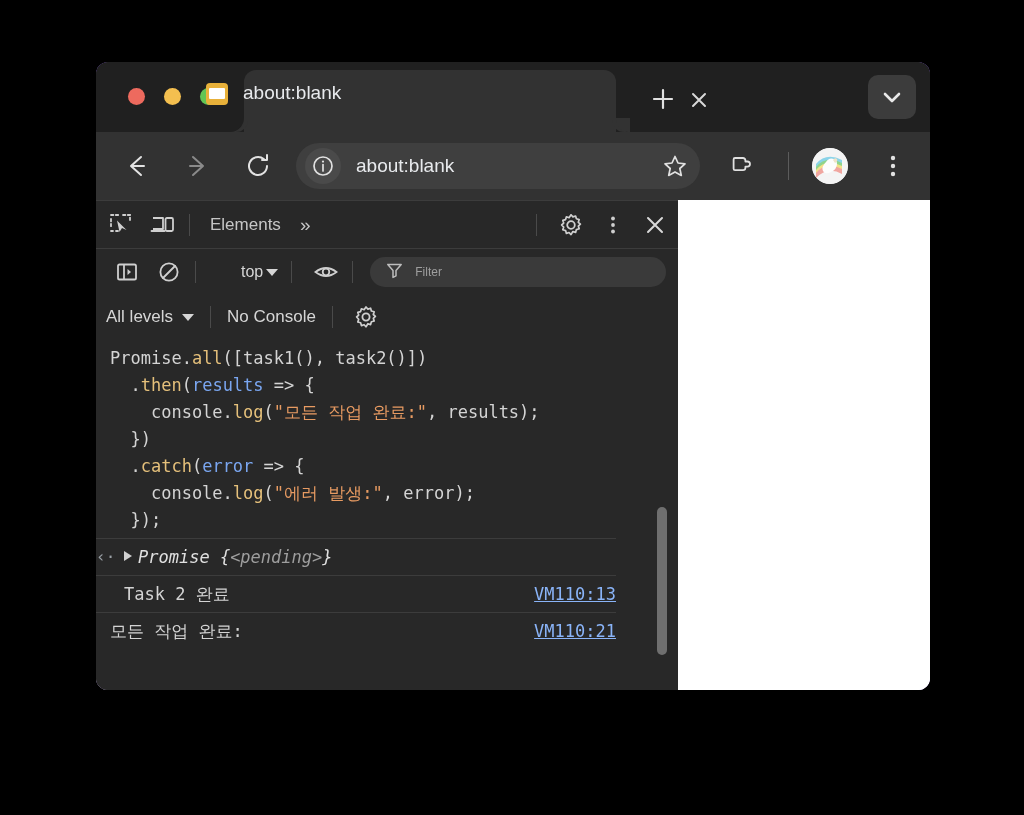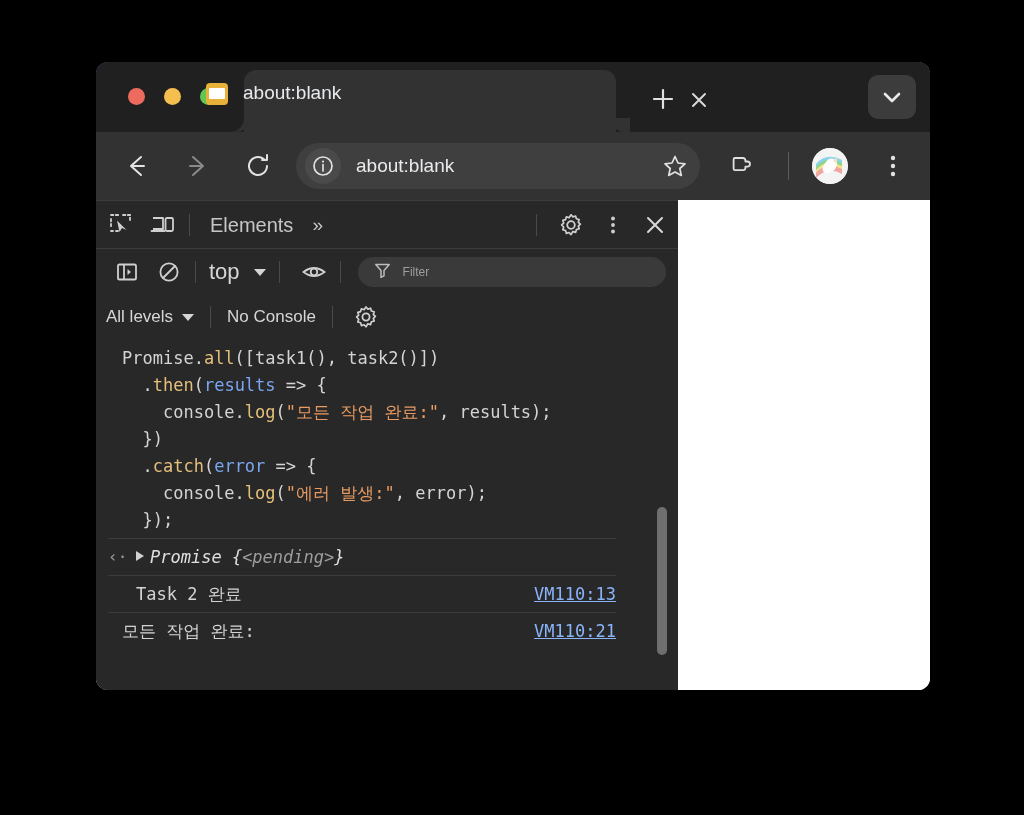--- a/index.html
+++ b/index.html
@@ -258,21 +258,21 @@
     margin-left: 8px;
     display: flex; align-items: center; justify-content: center;
     cursor: pointer;
   }
   .dt-vsep {
     width: 1px; height: 22px;
     background: #4a4a4a;
     margin: 0 9px;
   }
   .dt-tab {
-    font-size: 20px;
+    font-size: 17px;
     color: #c6c6c6;
     padding: 8px 11px;
     height: 46px;
     line-height: 46px;
     cursor: pointer;
     white-space: nowrap;
   }
   .dt-tab.active {
     color: #8ab4f8;
     box-shadow: inset 0 -2px 0 0 #8ab4f8;
@@ -292,26 +292,27 @@
 
   .dt-console-toolbar {
     position: relative;
     height: 46px;
     display: flex;
     align-items: center;
     padding-left: 6px;
     background: #282828;
   }
   .ctx-select {
-    font-size: 22px;
+    font-size: 16px;
     color: #d6d6d6;
-    display: flex; align-items: center; gap: 14px;
+    display: flex; align-items: center; gap: 3px;
     padding: 0 4px;
     cursor: pointer;
     white-space: nowrap;
+    margin-left: 32px;
   }
   .caret {
     width: 0; height: 0;
     border-left: 6px solid transparent;
     border-right: 6px solid transparent;
     border-top: 7px solid #d6d6d6;
   }
   .filter-box {
     flex: 1;
     height: 30px;
@@ -356,21 +357,21 @@
   
   .console-body {
     position: absolute;
     left: 0; top: 138px; right: 0; bottom: 0;
     background: #282828;
     overflow: hidden;
   }
   .console-scroll {
     position: absolute;
     left: 0; top: 0; right: 0; bottom: 0;
-    padding-left: 12px;
+    padding-left: 0;
   }
   .code-block {
     font-family: "DejaVu Sans Mono", "Liberation Mono", monospace;
     font-size: 17px;
     line-height: 27px;
     color: #d4d4d4;
     white-space: pre;
     padding: 6px 0 4px 14px;
     border-bottom: 1px solid #3c3c3c;
     margin-right: 62px;

